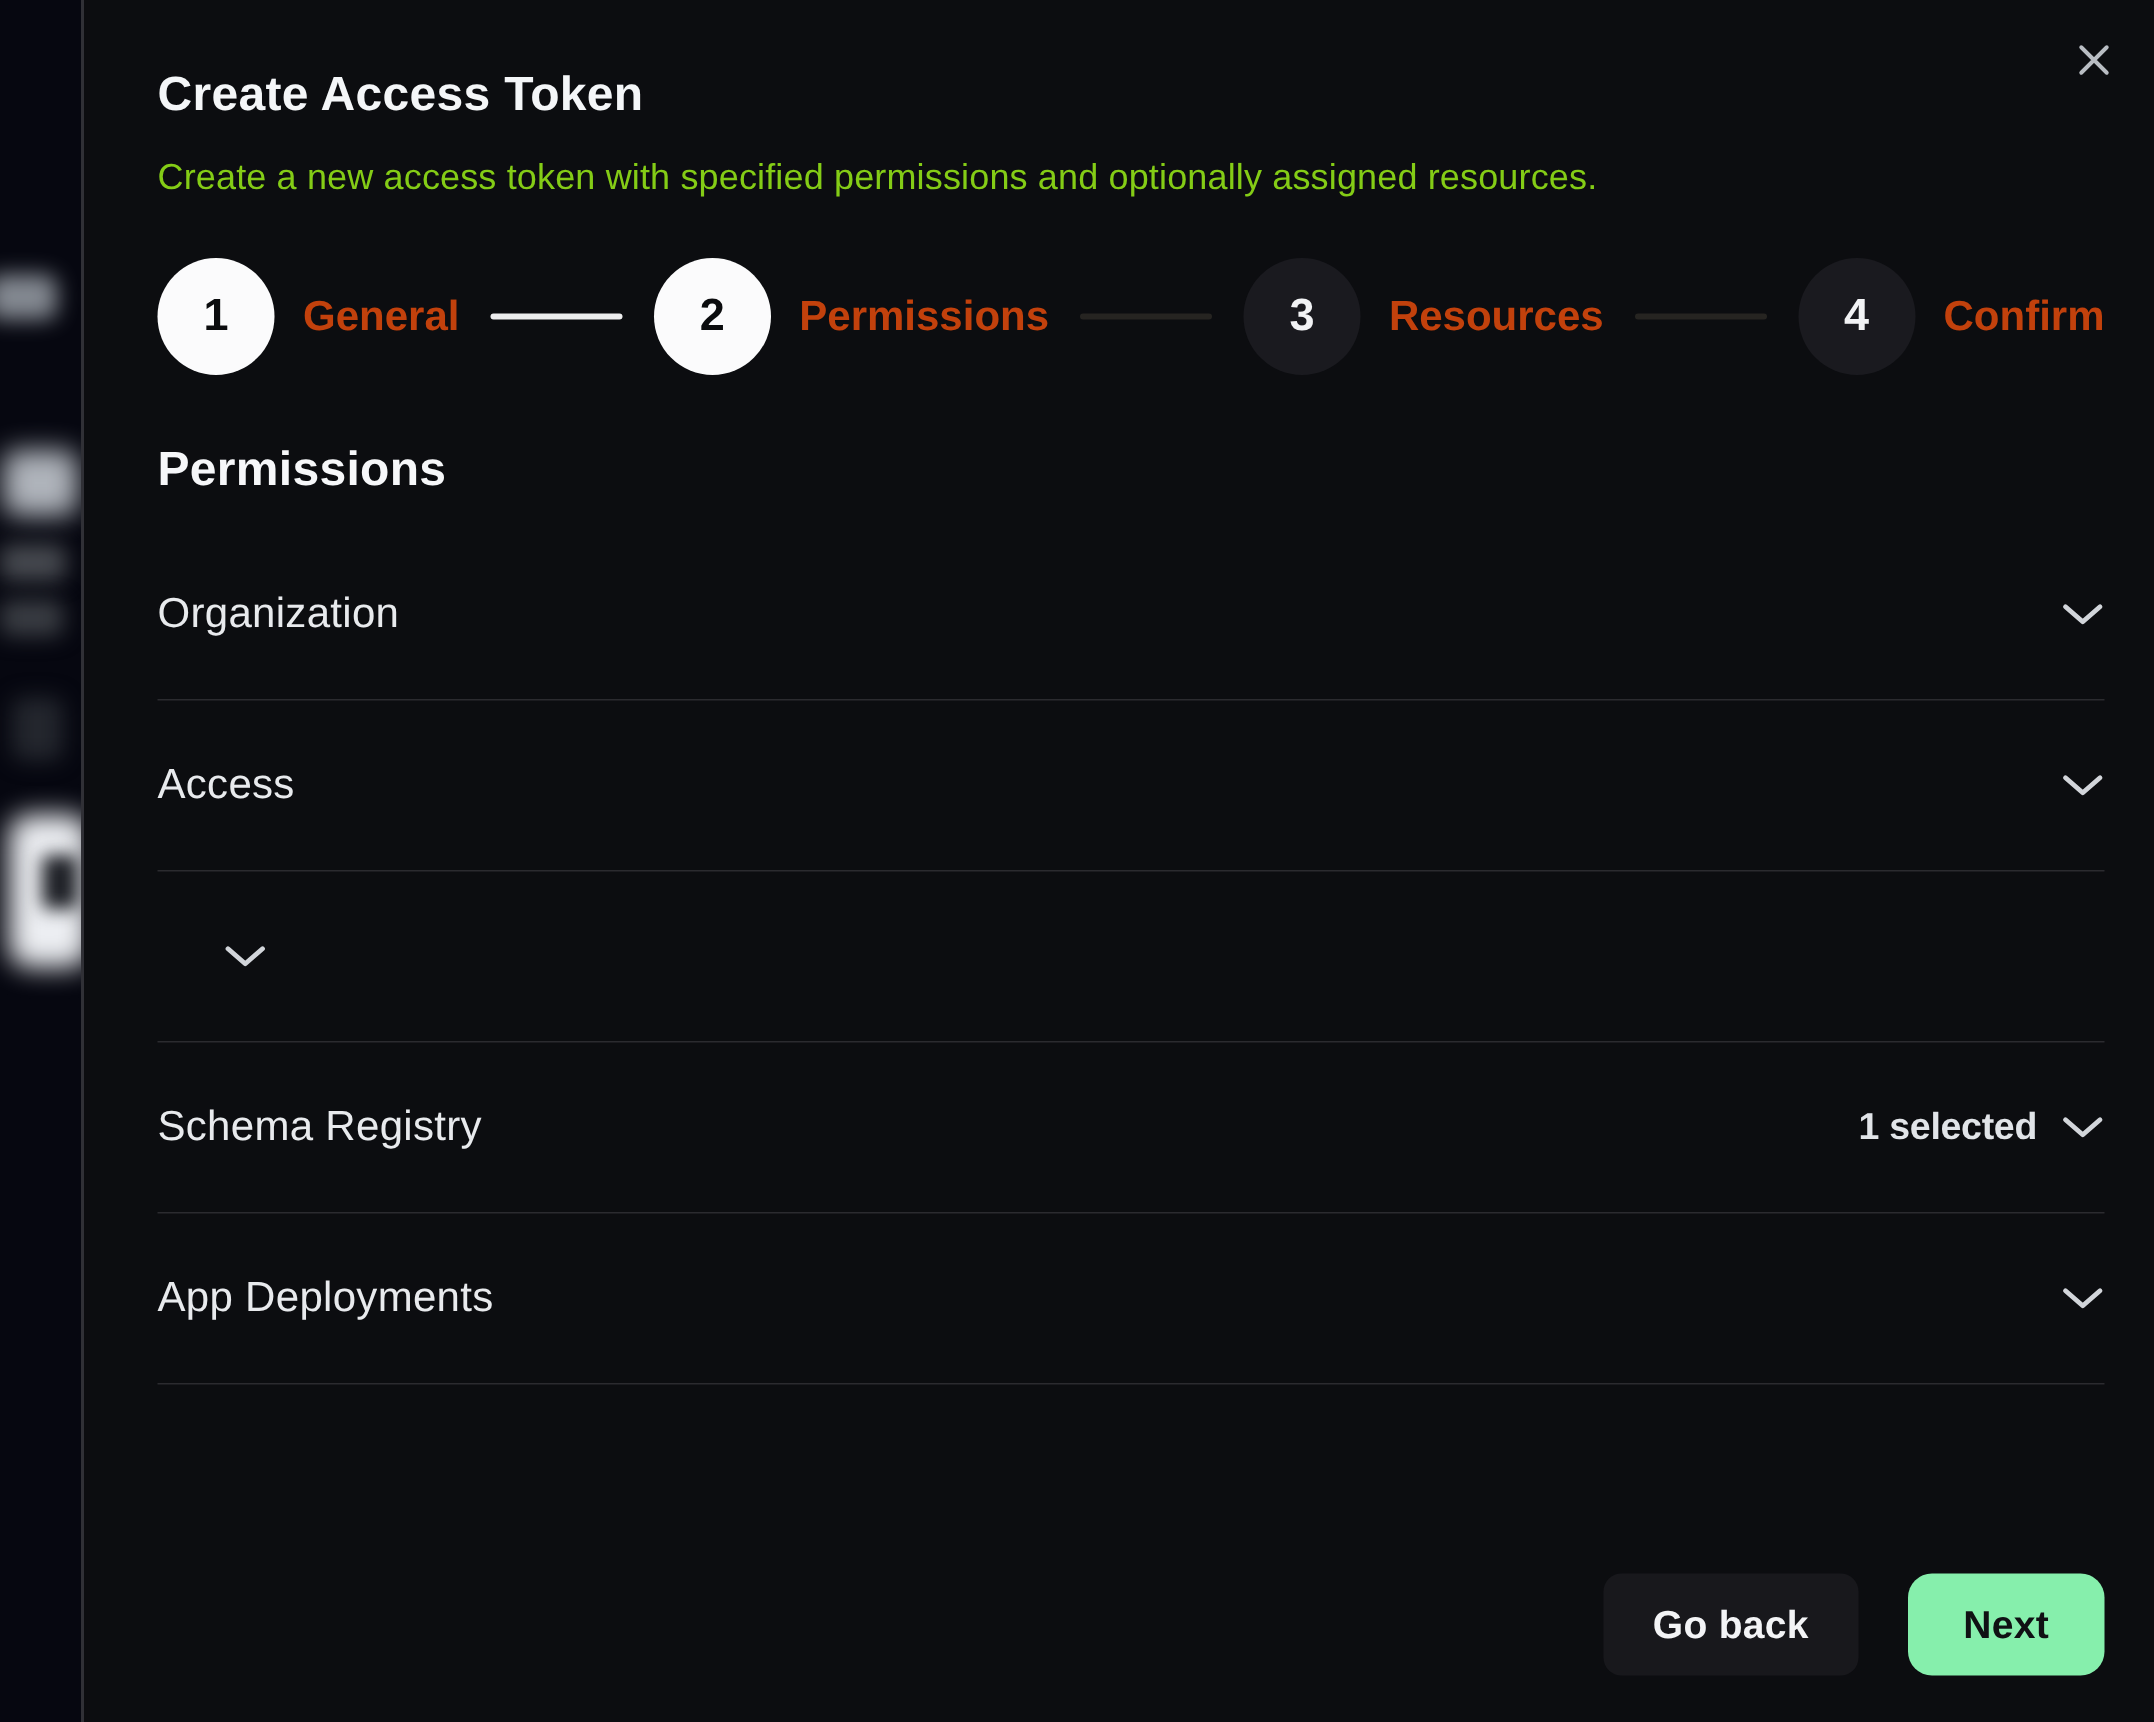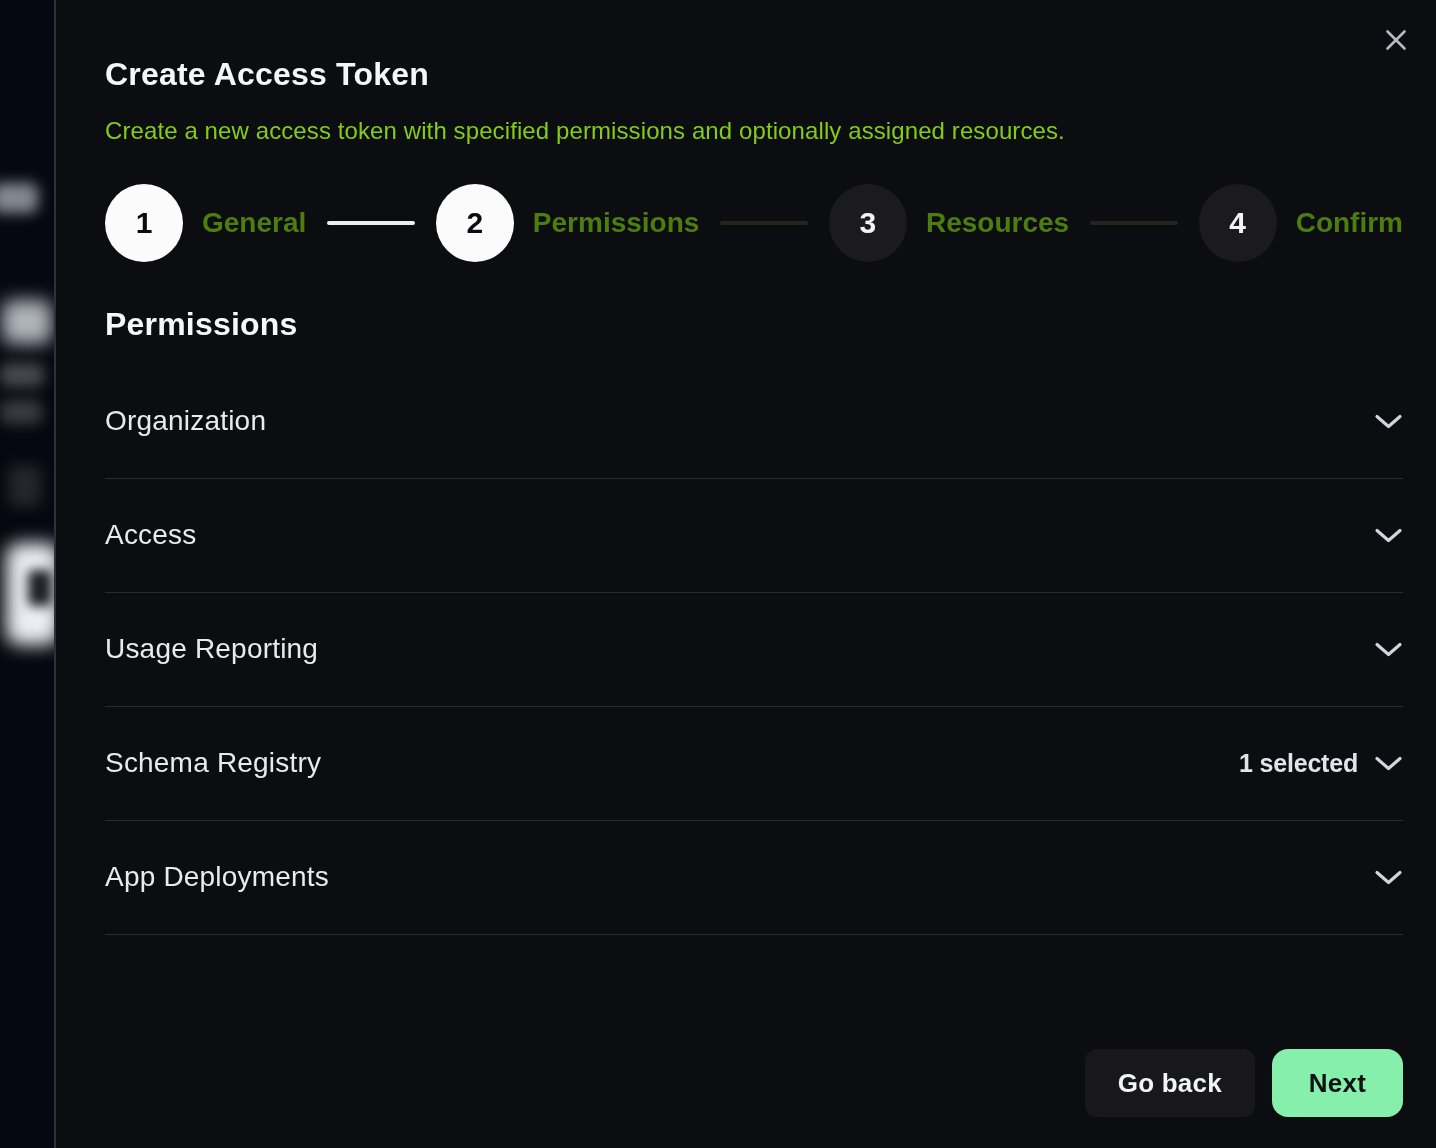--- a/index.html
+++ b/index.html
@@ -32,41 +32,41 @@
     padding: 0 33px 0 49px;
   }
   .close-btn {
     position: absolute; top: 18px; right: 18px;
     width: 44px; height: 44px;
     background: transparent; border: none; cursor: pointer;
     display: flex; align-items: center; justify-content: center;
     padding: 0;
   }
   .modal-title {
-    margin: 56px 0 0;
+    margin: 44px 0 0;
     font-size: 32px; font-weight: 700; color: #f4f6f8;
     letter-spacing: 0.2px; line-height: 1.15;
   }
   .modal-desc {
     margin: 24px 0 0;
     font-size: 24px; font-weight: 400; color: #84cc16;
     letter-spacing: 0.1px;
   }
 
   
   .stepper { display: flex; align-items: center; margin-top: 39px; }
   .step { display: flex; align-items: center; flex: none; cursor: pointer; }
   .step-circle {
     width: 78px; height: 78px; border-radius: 50%;
     display: flex; align-items: center; justify-content: center;
     font-size: 30px; font-weight: 700; flex: none;
   }
   .step-circle.filled { background: #fbfbfc; color: #0b0c0e; }
   .step-circle.dim    { background: #1a1a1f; color: #f2f3f5; }
-  .step-label { margin-left: 19px; font-size: 28px; font-weight: 600; color: #4d7c0f; white-space: nowrap; }
+  .step-label { margin-left: 19px; font-size: 28px; font-weight: 600; color: #c2410c; white-space: nowrap; }
   .connector { flex: 1 1 auto; height: 4px; margin: 0 21px; border-radius: 2px; }
   .connector.done { background: #ededee; }
   .connector.todo { background: #262421; }
 
   
   .section-heading {
     margin: 44px 0 0;
     font-size: 32px; font-weight: 700; color: #f6f7f9;
     letter-spacing: 0.2px;
   }
@@ -79,21 +79,21 @@
   }
   .perm-label { font-size: 28px; font-weight: 500; color: #e8eaed; letter-spacing: 0.2px; }
   .perm-right { display: flex; align-items: center; gap: 16px; margin-left: 44px; }
   .selected-count { font-size: 25px; font-weight: 600; color: #e1e4e8; letter-spacing: -0.2px; }
   .selected-count:empty { display: none; }
   .chevron { display: flex; align-items: center; }
 
   
   .footer {
     position: absolute; right: 33px; bottom: 31px;
-    display: flex; gap: 17px;
+    display: flex; gap: 33px;
   }
   .btn {
     height: 68px; border: none; cursor: pointer;
     font-family: "Liberation Sans", sans-serif;
     font-size: 26px; font-weight: 600; letter-spacing: 0.2px;
     display: flex; align-items: center; justify-content: center;
   }
   .btn-secondary { background: #18181c; color: #f3f4f6; border-radius: 12px; padding: 0 33px; }
   .btn-primary   { background: #86efac; color: #101114; border-radius: 16px; padding: 0 37px; }
 </style>
@@ -165,21 +165,20 @@
 
         <span class="chevron">
           <svg width="29" height="17" viewBox="0 0 29 17">
               <polyline points="3,3.5 14.5,13.5 26,3.5" fill="none" stroke="#d2d5da" stroke-width="3.2" stroke-linecap="round" stroke-linejoin="round"></polyline>
             </svg>
         </span>
       </span>
     </div>
 
     <div class="perm-row">
-      <span class="perm-label">Usage Reporting</span>
       <span class="perm-right">
 
         <span class="chevron">
           <svg width="29" height="17" viewBox="0 0 29 17">
               <polyline points="3,3.5 14.5,13.5 26,3.5" fill="none" stroke="#d2d5da" stroke-width="3.2" stroke-linecap="round" stroke-linejoin="round"></polyline>
             </svg>
         </span>
       </span>
     </div>
 

